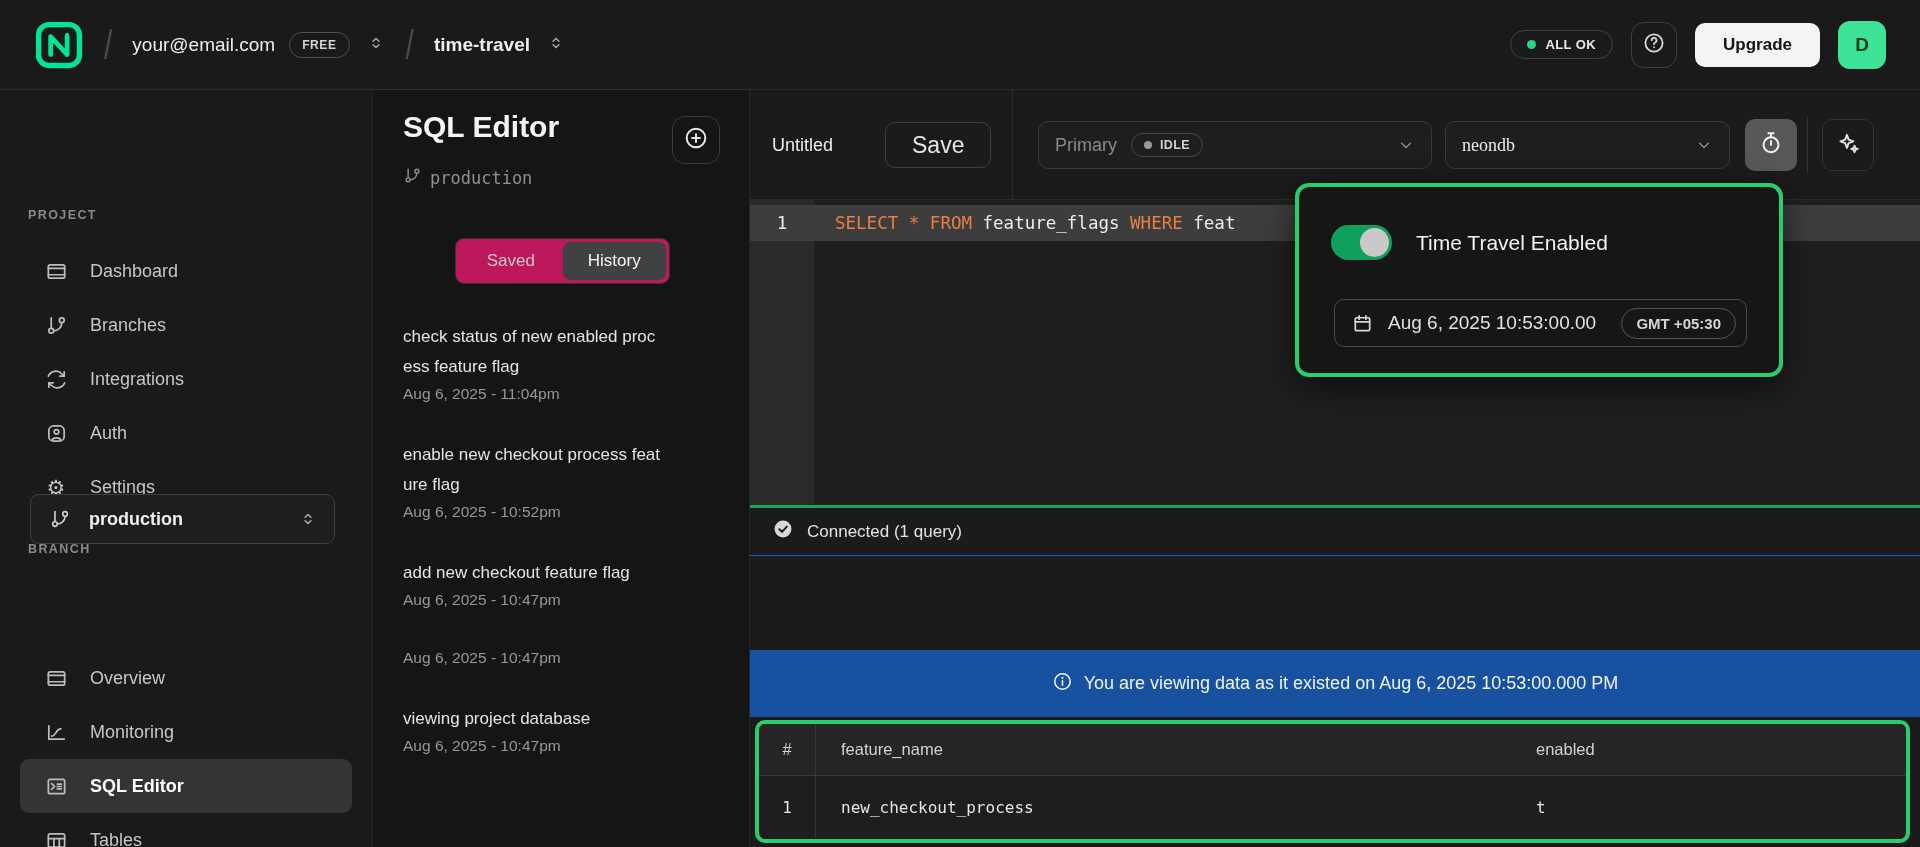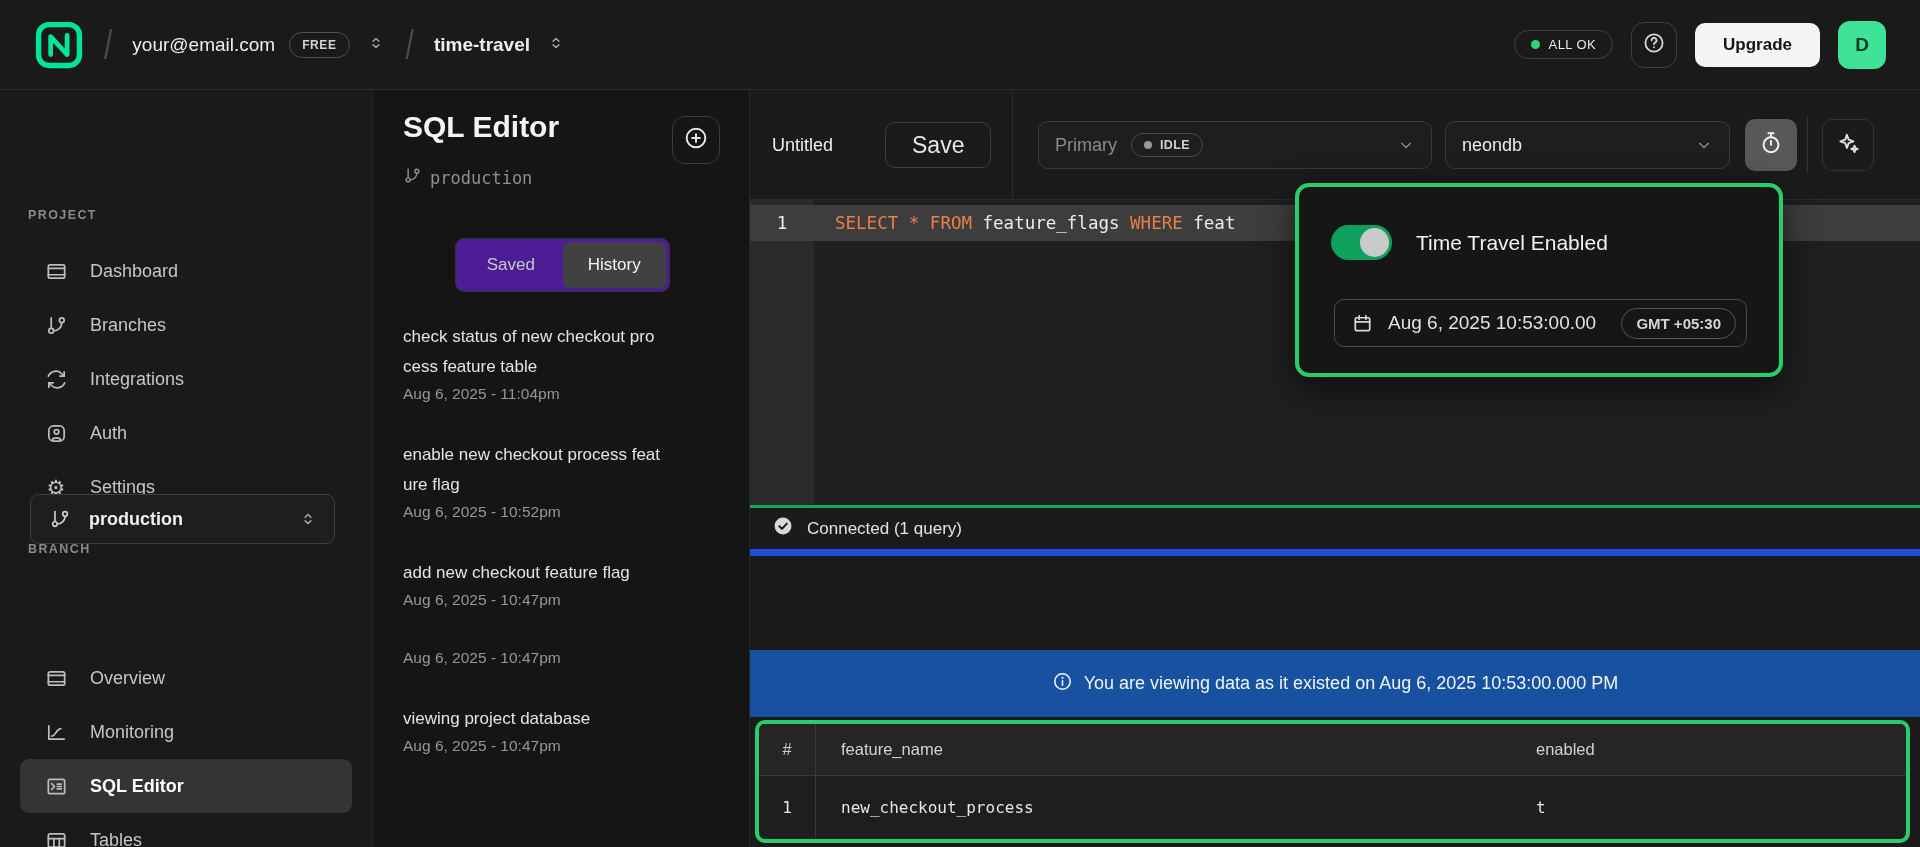--- a/index.html
+++ b/index.html
@@ -13,21 +13,21 @@
   .logo { width:50px; height:50px; flex:0 0 auto; }
   .crumb-slash { color:#4a4a4a; font-size:30px; font-weight:300; transform:scaleY(1.35); margin:0 20px; }
   .crumb-text { font-size:19px; color:#ededed; }
   .crumb-text.bold { font-weight:600; }
   .pill { border:1px solid #4f4f4f; border-radius:999px; color:#d3d3d3; font-size:12px; font-weight:700;
           letter-spacing:.6px; padding:5px 12px; margin-left:14px; }
   .updown { margin-left:16px; color:#a8a8a8; display:flex; align-items:center; }
   .updown svg { width:20px; height:20px; }
   .top-right { margin-left:auto; display:flex; align-items:center; gap:18px; }
   .allok { display:flex; align-items:center; gap:9px; border:1px solid #424242; border-radius:999px;
-           padding:6px 16px; font-size:13px; font-weight:400; letter-spacing:.4px; color:#e8e8e8; }
+           padding:6px 16px; font-size:13px; font-weight:700; letter-spacing:.4px; color:#e8e8e8; }
   .dot-green { width:9px; height:9px; border-radius:50%; background:#2bd47f; }
   .iconbtn { width:46px; height:46px; border:1px solid #3f3f3f; border-radius:13px; display:flex;
              align-items:center; justify-content:center; color:#d9d9d9; background:transparent; cursor:pointer; }
   .iconbtn svg { width:24px; height:24px; }
   .upgrade { background:#f4f4f4; color:#141414; font-size:17px; font-weight:600; border:none;
              border-radius:10px; padding:12px 28px; cursor:pointer; }
   .avatar { width:48px; height:48px; border-radius:12px; background:#3fe397; color:#0b3a25;
             display:flex; align-items:center; justify-content:center; font-size:19px; font-weight:700; }
 
   
@@ -52,21 +52,21 @@
   .panel { position:absolute; left:373px; top:90px; width:377px; height:757px; background:#151515;
            border-right:1px solid #262626; }
   .panel-title { position:absolute; left:30px; top:20px; font-size:30px; font-weight:700; color:#f4f4f4; }
   .panel-branch { position:absolute; left:30px; top:76px; display:flex; align-items:center; gap:8px;
                   color:#8f8f8f; font-family:"DejaVu Sans Mono", monospace; font-size:17px; }
   .panel-branch svg { width:19px; height:19px; }
   .plus-btn { position:absolute; left:299px; top:26px; width:48px; height:48px; border:1px solid #3c3c3c;
               border-radius:13px; background:transparent; color:#e8e8e8; display:flex; align-items:center;
               justify-content:center; cursor:pointer; }
   .plus-btn svg { width:26px; height:26px; }
-  .seg { position:absolute; left:82px; top:148px; width:215px; height:54px; background:#4c1d95;
+  .seg { position:absolute; left:82px; top:148px; width:215px; height:46px; background:#be185d;
          border:1px solid #343434; border-radius:9px; display:flex; padding:3px; }
   .seg-item { flex:1; display:flex; align-items:center; justify-content:center; border-radius:7px;
               font-size:17px; color:#c9c9c9; cursor:pointer; }
   .seg-item.active { background:#414141; color:#f5f5f5; }
   .hist-list { position:absolute; left:30px; top:232px; width:300px; display:flex; flex-direction:column; gap:37px; }
   .hist-title { width:258px; font-size:17px; line-height:30px; color:#e4e4e4; word-break:break-all; cursor:pointer; }
   .hist-date { margin-top:3px; font-size:15.5px; color:#979797; }
 
   
   .main { position:absolute; left:750px; top:90px; width:1170px; height:757px; background:#1b1b1b; }
@@ -77,21 +77,21 @@
   .save-btn { position:absolute; left:135px; top:32px; height:46px; padding:0 26px; border:1px solid #3f3f3f;
               border-radius:10px; background:transparent; color:#e6e6e6; font-size:23px; cursor:pointer; }
   .dd { position:absolute; top:31px; height:48px; border:1px solid #3a3a3a; border-radius:10px;
         display:flex; align-items:center; padding:0 16px; cursor:pointer; background:#1e1e1e; }
   .dd-compute { left:288px; width:394px; color:#8a8a8a; font-size:18px; gap:14px; }
   .idle-pill { display:flex; align-items:center; gap:8px; border:1px solid #4a4a4a; border-radius:999px;
                padding:4px 12px; font-size:12.5px; font-weight:700; letter-spacing:.4px; color:#d2d2d2; }
   .dot-gray { width:8px; height:8px; border-radius:50%; background:#9a9a9a; }
   .dd .chev { margin-left:auto; color:#9a9a9a; display:flex; }
   .dd .chev svg { width:18px; height:18px; }
-  .dd-db { left:695px; width:285px; color:#ececec; font-size:18px; }
+  .dd-db { left:695px; width:285px; color:#ececec; font-size:18px;font-family:Liberation Serif, serif; }
   .sqbtn { position:absolute; top:29px; width:52px; height:52px; border-radius:10px; display:flex;
            align-items:center; justify-content:center; cursor:pointer; }
   .btn-clock { left:995px; background:#585858; border:none; color:#f2f2f2; }
   .btn-spark { left:1072px; background:transparent; border:1px solid #333333; color:#e0e0e0; }
   .sqbtn svg { width:26px; height:26px; }
   .tool-vline { position:absolute; left:1057px; top:27px; width:1px; height:56px; background:#333333; }
 
   
   .code { position:absolute; left:0; top:110px; width:1170px; height:305px; background:#1f1f1f; }
   .gutter { position:absolute; left:0; top:0; width:64px; height:305px; background:#2a2a2a; }
@@ -111,21 +111,21 @@
   .toggle-label { font-size:21px; color:#f2f2f2; }
   .dt-field { position:absolute; left:35px; top:112px; width:413px; height:48px; border:1px solid #4a4a4a;
               border-radius:10px; display:flex; align-items:center; gap:14px; padding:0 10px 0 16px; cursor:text; }
   .dt-field .cal { color:#d8d8d8; display:flex; } .dt-field .cal svg { width:23px; height:23px; }
   .dt-text { font-size:19px; color:#e2e2e2; white-space:nowrap; overflow:hidden; flex:1; }
   .tz-pill { border:1px solid #555555; border-radius:999px; padding:6px 14px; font-size:15px; font-weight:700;
              color:#d5d5d5; white-space:nowrap; flex:0 0 auto; }
 
   
   .hdivider { position:absolute; left:0; top:415px; width:1170px; height:3px; background:#1da35c; cursor:row-resize; }
-  .connbar { position:absolute; left:0; top:418px; width:1170px; height:48px; border-bottom:7px solid #1d4ed8;
+  .connbar { position:absolute; left:0; top:418px; width:1170px; height:48px; border-bottom:1px solid #1d4ed8;
              display:flex; align-items:center; gap:13px; padding:0 22px; font-size:17px; color:#e3e3e3; }
   .connbar svg { width:22px; height:22px; }
   .actions { position:absolute; left:0; top:466px; width:1170px; height:92px; border-bottom:1px solid #2f2f2f;
              display:flex; align-items:center; padding:0 26px 0 35px; }
   .run-btn { width:120px; height:50px; background:#f2f2f2; color:#111111; border:none; border-radius:10px;
              font-size:17.5px; font-weight:600; display:flex; align-items:center; justify-content:center;
              gap:11px; cursor:pointer; }
   .run-btn svg { width:19px; height:19px; }
   .act-vline { width:1px; height:42px; background:#3a3a3a; margin:0 38px; }
   .ghost-btn { height:50px; padding:0 28px; background:transparent; border:1px solid #3f3f3f; border-radius:10px;
@@ -322,21 +322,21 @@
             <line x1="12" y1="8.4" x2="12" y2="15.6"></line>
             <line x1="8.4" y1="12" x2="15.6" y2="12"></line>
           </svg></span>
       </div>
     <div class="seg">
         <div class="seg-item">Saved</div>
         <div class="seg-item active">History</div>
       </div>
     <div class="hist-list">
         <div>
-          <div class="hist-title">check status of new checkout process feature table</div>
+          <div class="hist-title">check status of new enabled process feature flag</div>
           <div class="hist-date">Aug 6, 2025 - 11:04pm</div>
         </div>
         <div>
           <div class="hist-title">enable new checkout process feature flag</div>
           <div class="hist-date">Aug 6, 2025 - 10:52pm</div>
         </div>
         <div>
           <div class="hist-title">add new checkout feature flag</div>
           <div class="hist-date">Aug 6, 2025 - 10:47pm</div>
         </div>

